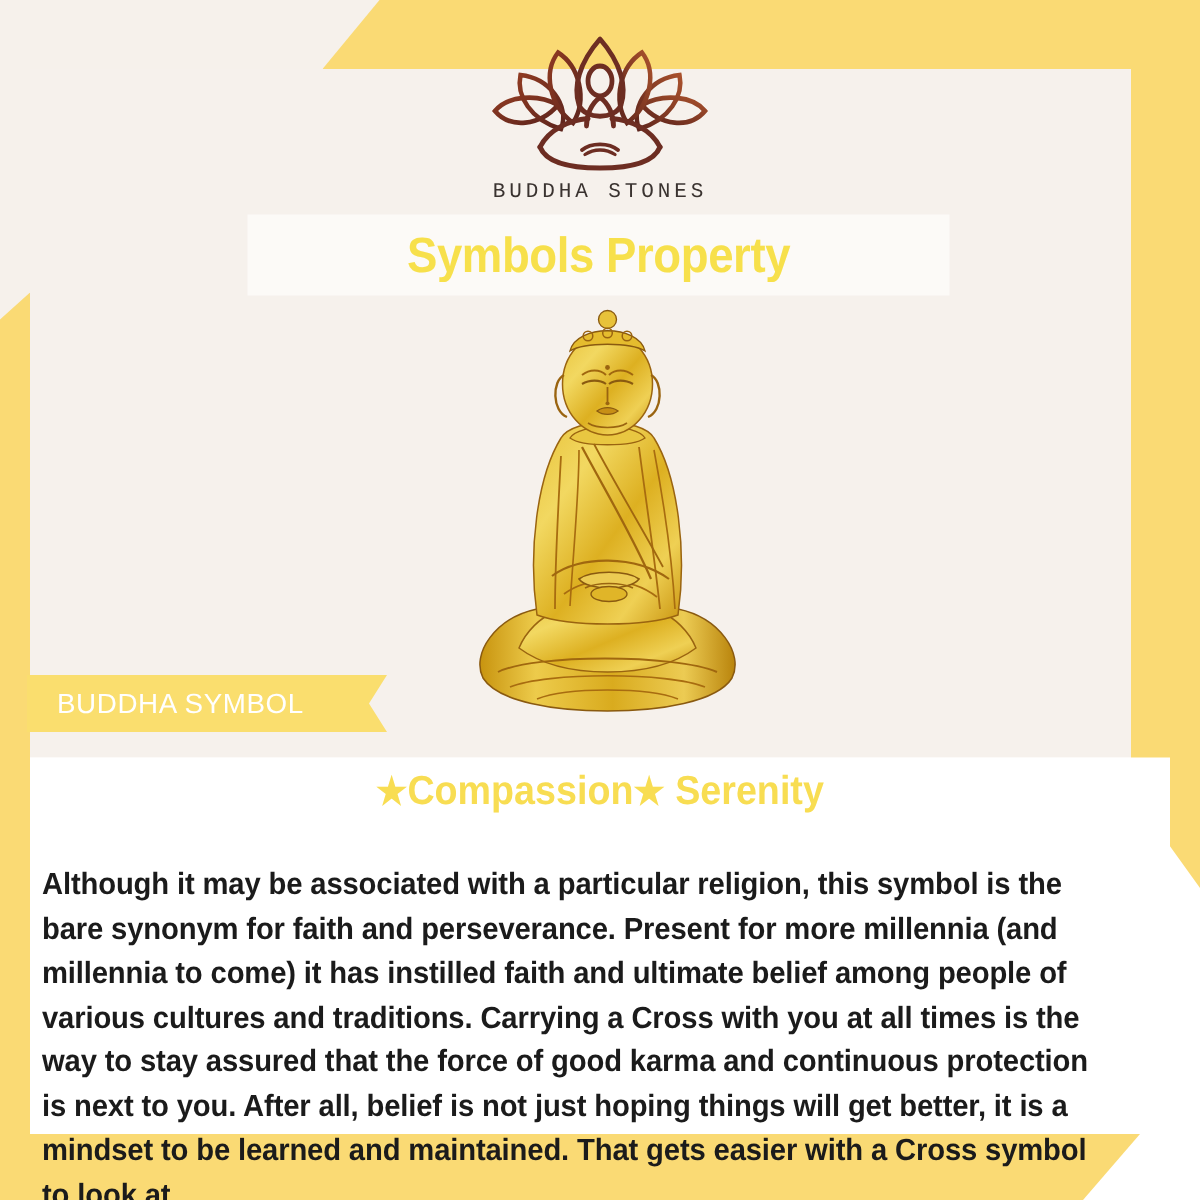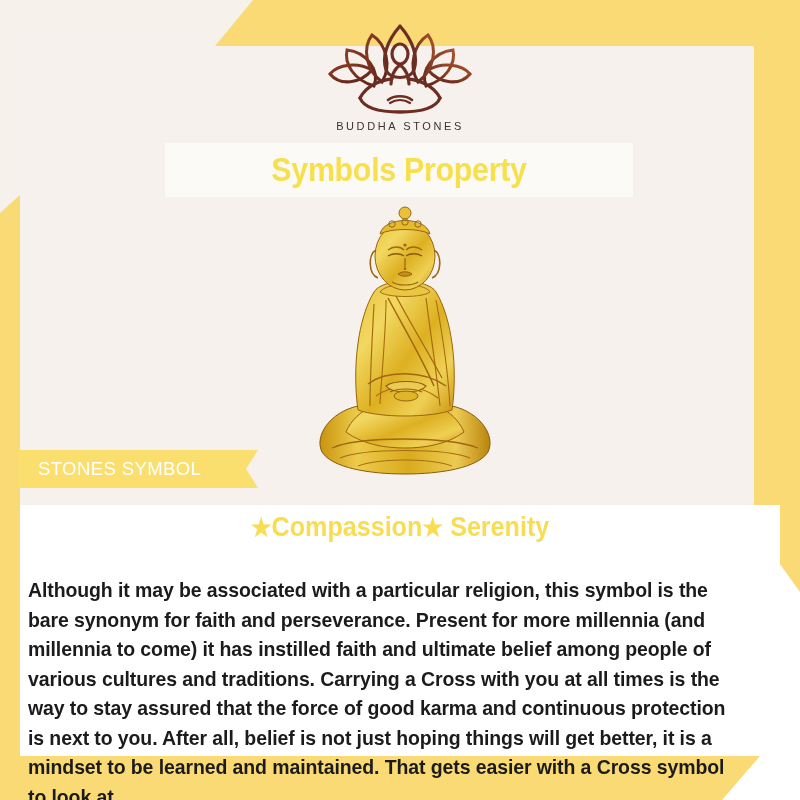--- a/index.html
+++ b/index.html
@@ -97,22 +97,22 @@
     width: 800px;
     text-align: center;
   }
   #logo-mark {
     display: block;
     margin: 0 auto;
   }
   #logo-wordmark {
     display: block;
     margin: 6px auto 0 auto;
-    font-family: Liberation Sans, sans-serif;
-    font-size: 11px;
+    font-family: Liberation Mono, monospace;
+    font-size: 14px;
     letter-spacing: 2.6px;
     color: #3a3330;
     text-align: center;
   }
 
   
   #title-band {
     position: absolute;
     left: 165px;
     top: 143px;
@@ -330,21 +330,21 @@
       <path d="M90 192 C 98 188, 114 188, 122 192" fill="none" stroke="#9a6410" stroke-width="1.1"></path>
       <ellipse cx="106" cy="196" rx="12" ry="5" fill="#e0b528" stroke="#8a5a10" stroke-width="0.9"></ellipse>
 
       <path d="M32 248 C 56 236, 150 236, 178 248" fill="none" stroke="#a0670f" stroke-width="1.3"></path>
       <path d="M40 258 C 64 248, 146 248, 170 258" fill="none" stroke="#a86c10" stroke-width="1.1"></path>
       <path d="M58 266 C 78 258, 132 258, 152 266" fill="none" stroke="#a86c10" stroke-width="1"></path>
     </svg>
   </div>
 
   <div id="symbol-banner"></div>
-  <div id="symbol-banner-label">STONES SYMBOL</div>
+  <div id="symbol-banner-label">BUDDHA SYMBOL</div>
 
   <div id="headline">
     <span class="star">★</span><span>Compassion</span><span class="star">★</span><span> </span><span>Serenity</span>
   </div>
 
   <p id="body-copy">Although it may be associated with a particular religion, this symbol is the bare synonym for faith and perseverance. Present for more millennia (and millennia to come) it has instilled faith and ultimate belief among people of various cultures and traditions. Carrying a Cross with you at all times is the way to stay assured that the force of good karma and continuous protection is next to you. After all, belief is not just hoping things will get better, it is a mindset to be learned and maintained. That gets easier with a Cross symbol to look at.</p>
 
 </div>
 
 </body></html>

